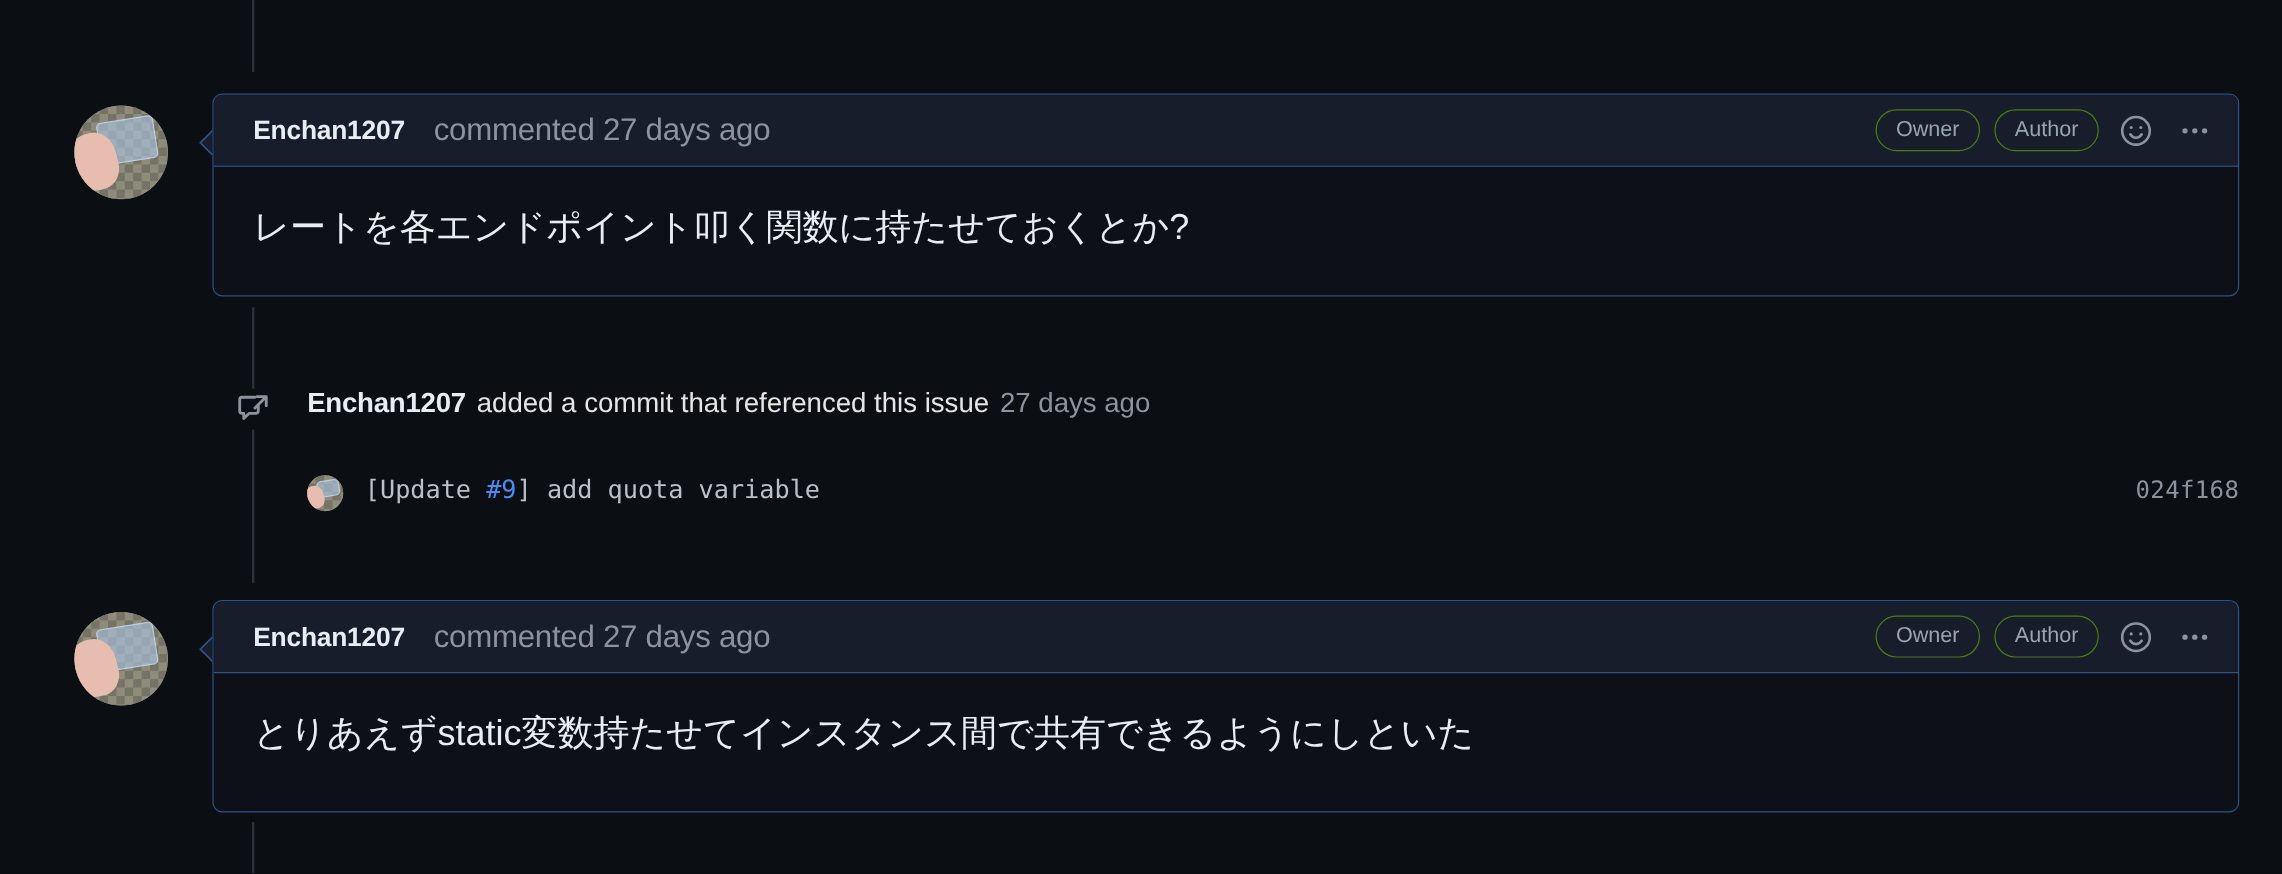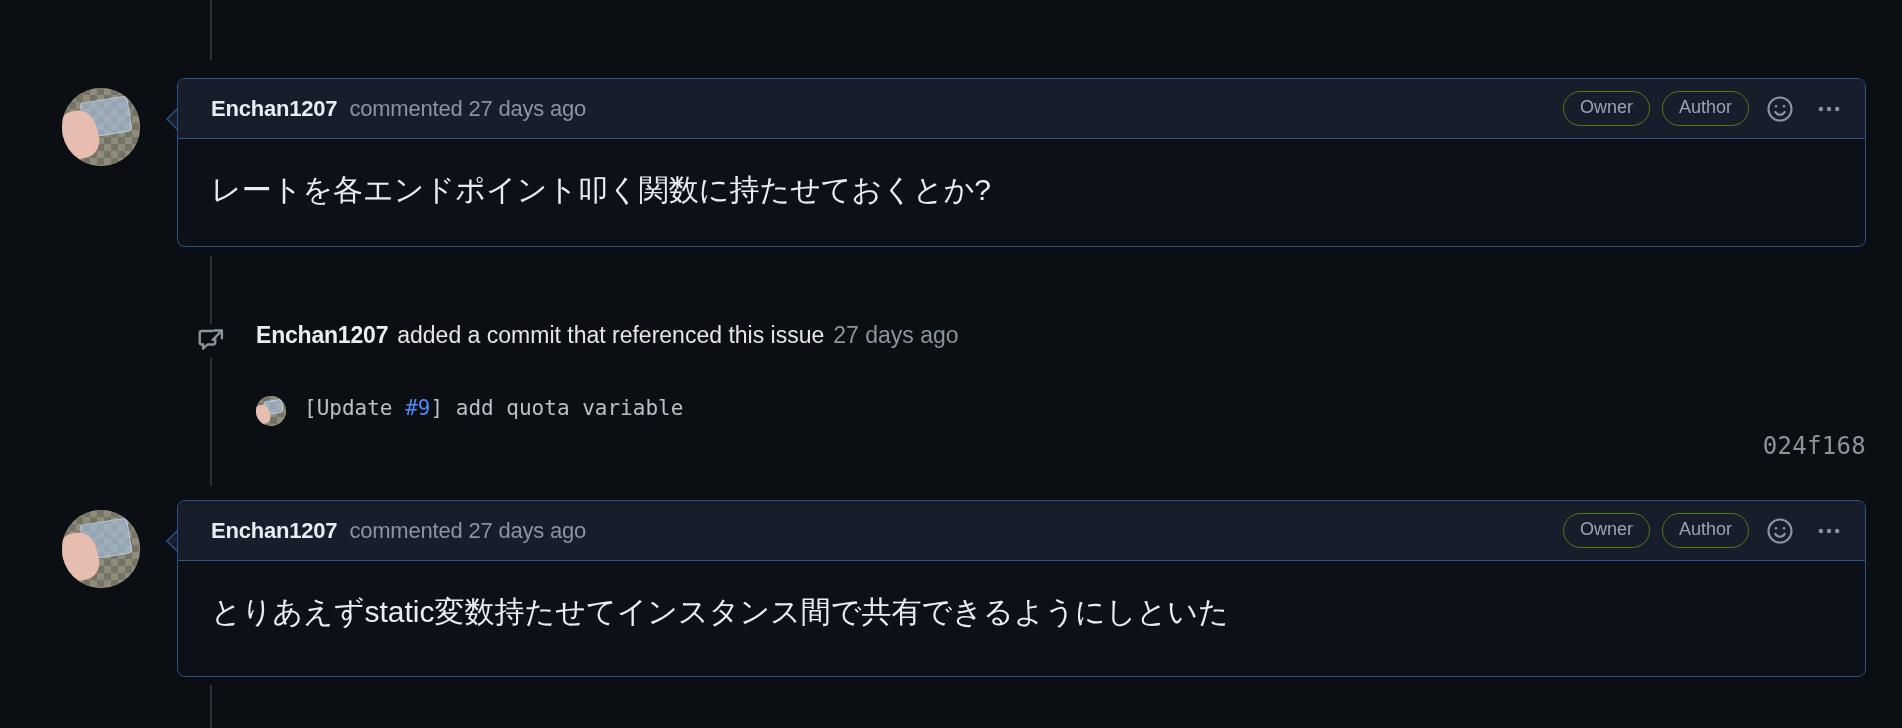--- a/index.html
+++ b/index.html
@@ -123,22 +123,22 @@
     padding: 0 18px 0 33px;
   }
   .c-author {
     color: #e6edf3;
     font-size: 22px;
     font-weight: 700;
     letter-spacing: -0.2px;
   }
   .c-action {
     color: #8b949e;
-    font-size: 22px;
-    margin-left: 12px;
+    font-size: 26px;
+    margin-left: 24px;
     letter-spacing: -0.2px;
   }
   .header-spacer { flex: 1; }
 
   .badge {
     border: 1px solid #4d7c0f;
     border-radius: 2em;
     color: #9aa4b0;
     font-size: 18px;
     padding: 4px 16px 6px;
@@ -223,24 +223,23 @@
     font-size: 21px;
     color: #b9c0c9;
     white-space: nowrap;
   }
   .commit-msg .hash-link {
     color: #4c8bf5;
   }
   .commit-flex { flex: 1; }
   .commit-sha {
     font-family: "DejaVu Sans Mono", monospace;
-    font-size: 24px;
+    font-size: 20px;
     color: #8b949e;
     letter-spacing: 0.3px;
-    margin-top: 36px;
   }
 </style>
 </head>
 <body>
 
 <div class="timeline">
 
   <div class="rail rail-1"></div>
   <div class="rail rail-2"></div>
   <div class="rail rail-3"></div>

